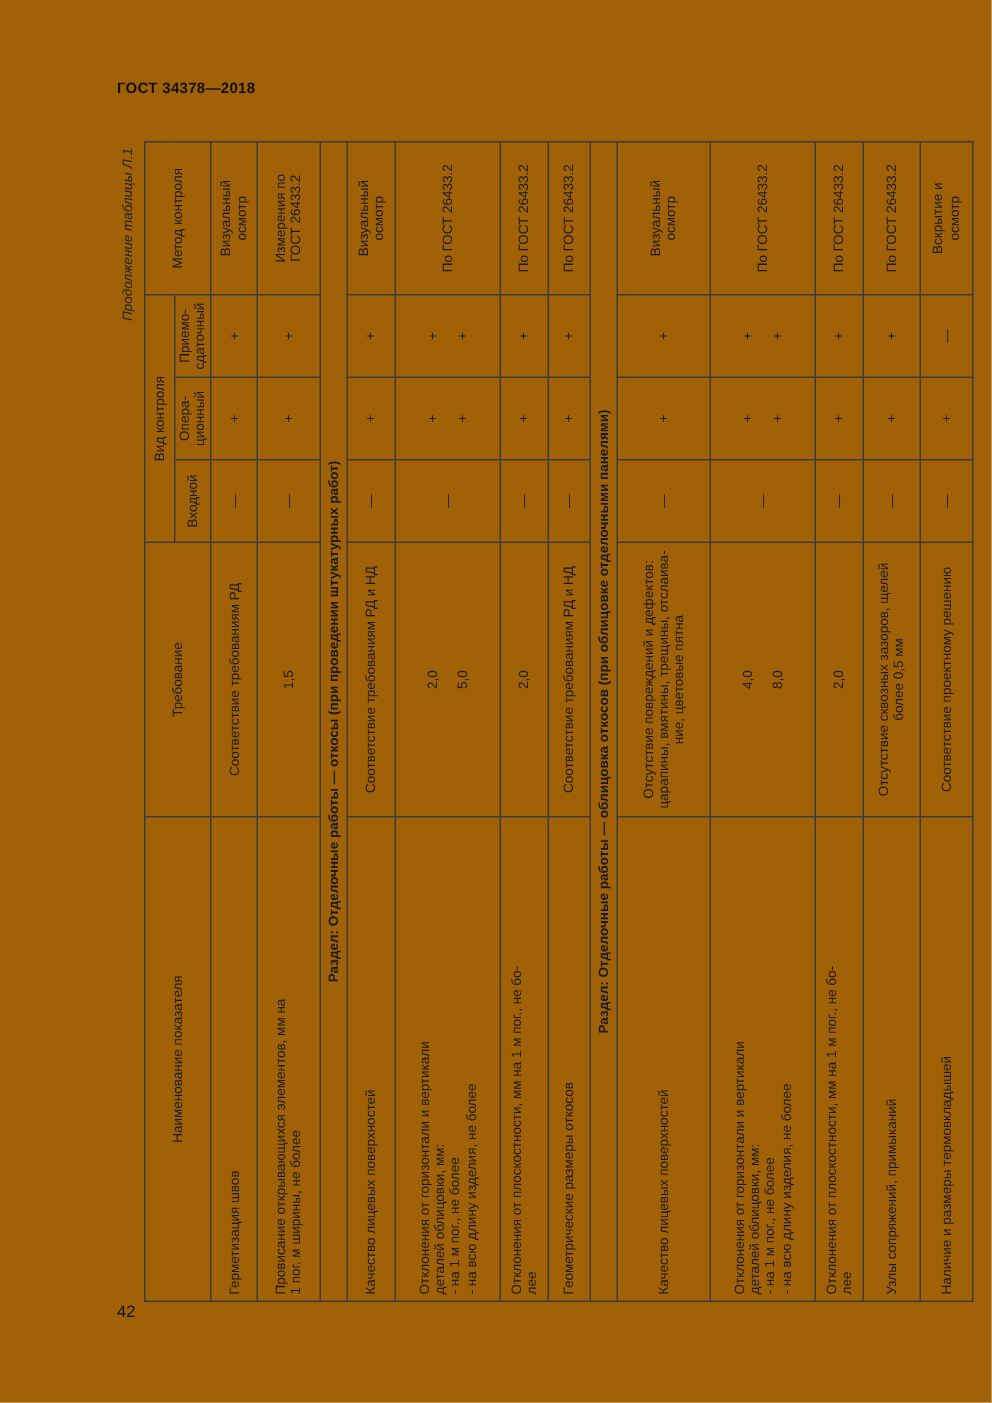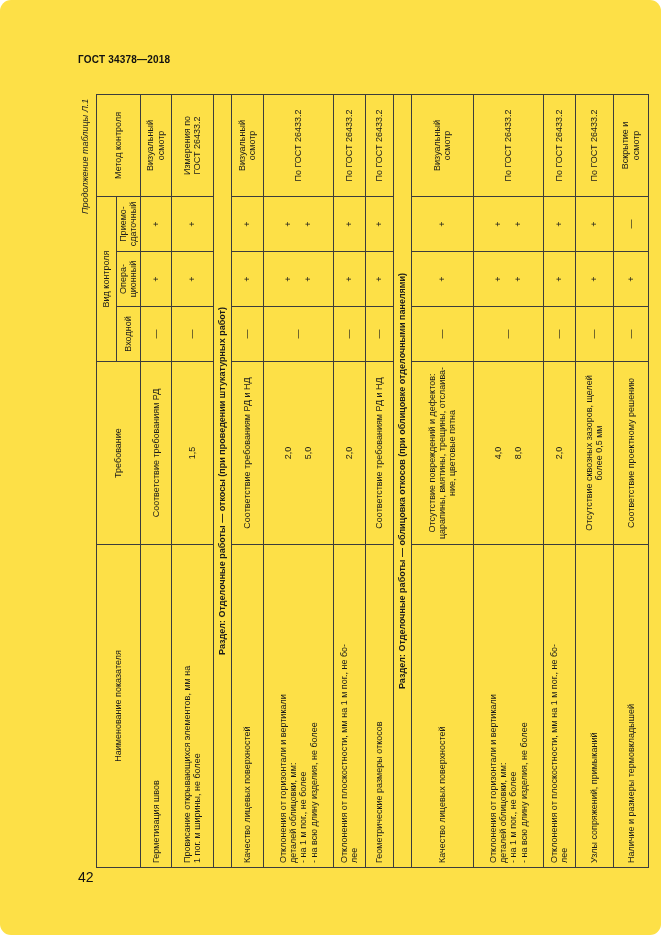--- a/index.html
+++ b/index.html
@@ -4,28 +4,28 @@
 <style>
   * { margin:0; padding:0; box-sizing:border-box; }
   html,body { width:661px; height:935px; }
   body {
     background:#ffffff;
     font-family:"Liberation Sans", sans-serif;
     color:#111;
     position:relative;
     overflow:hidden;
   }
-  .page { position:absolute; inset:0; background:#fde047;border-radius:11px; }
+  .page { position:absolute; inset:0; background:#a16207; }
 
   .doc-header {
     position:absolute; left:78px; top:54px;
     font-size:10px; font-weight:bold; letter-spacing:.2px;
   }
   .page-number {
-    position:absolute; left:78px; top:869px; font-size:14px;
+    position:absolute; left:78px; top:869px; font-size:11px;
   }
   .table-caption {
     position:absolute; left:80px; top:214px;
     transform:rotate(-90deg); transform-origin:0 0;
     font-style:italic; font-size:9px; white-space:nowrap; color:#222;
   }
 
   
   .rot {
     position:absolute; left:96px; top:868px;

